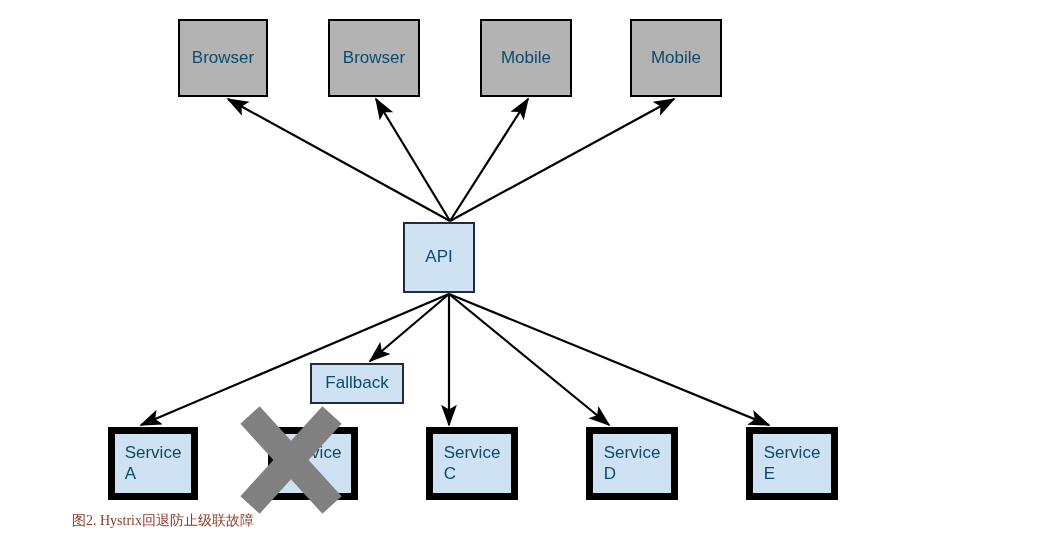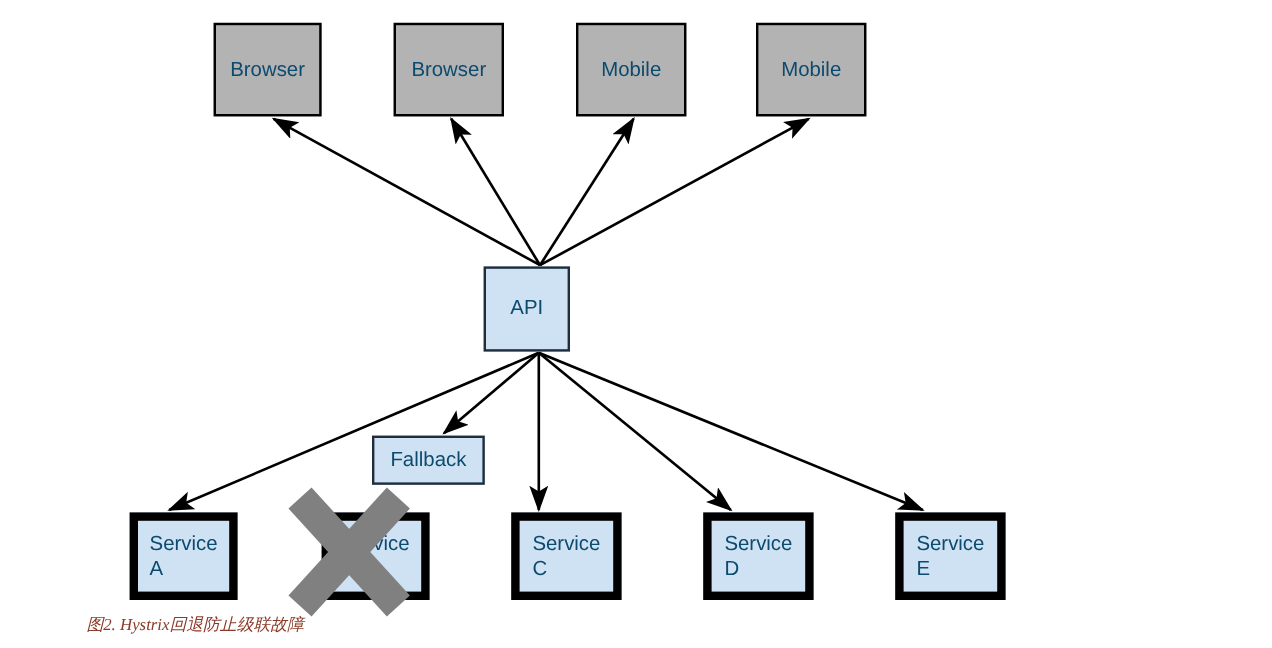--- a/index.html
+++ b/index.html
@@ -60,21 +60,20 @@
     width: 1060px;
     height: 540px;
     z-index: 5;
     pointer-events: none;
   }
   #caption {
     position: absolute;
     left: 72px;
     top: 512px;
     font-family: "Liberation Serif", "DejaVu Serif", serif;
-    font-style: italic;
     font-size: 14px;
     color: #8c3a28;
     white-space: nowrap;
     z-index: 6;
   }
 </style>
 </head>
 <body>
 
 <div id="canvas">

